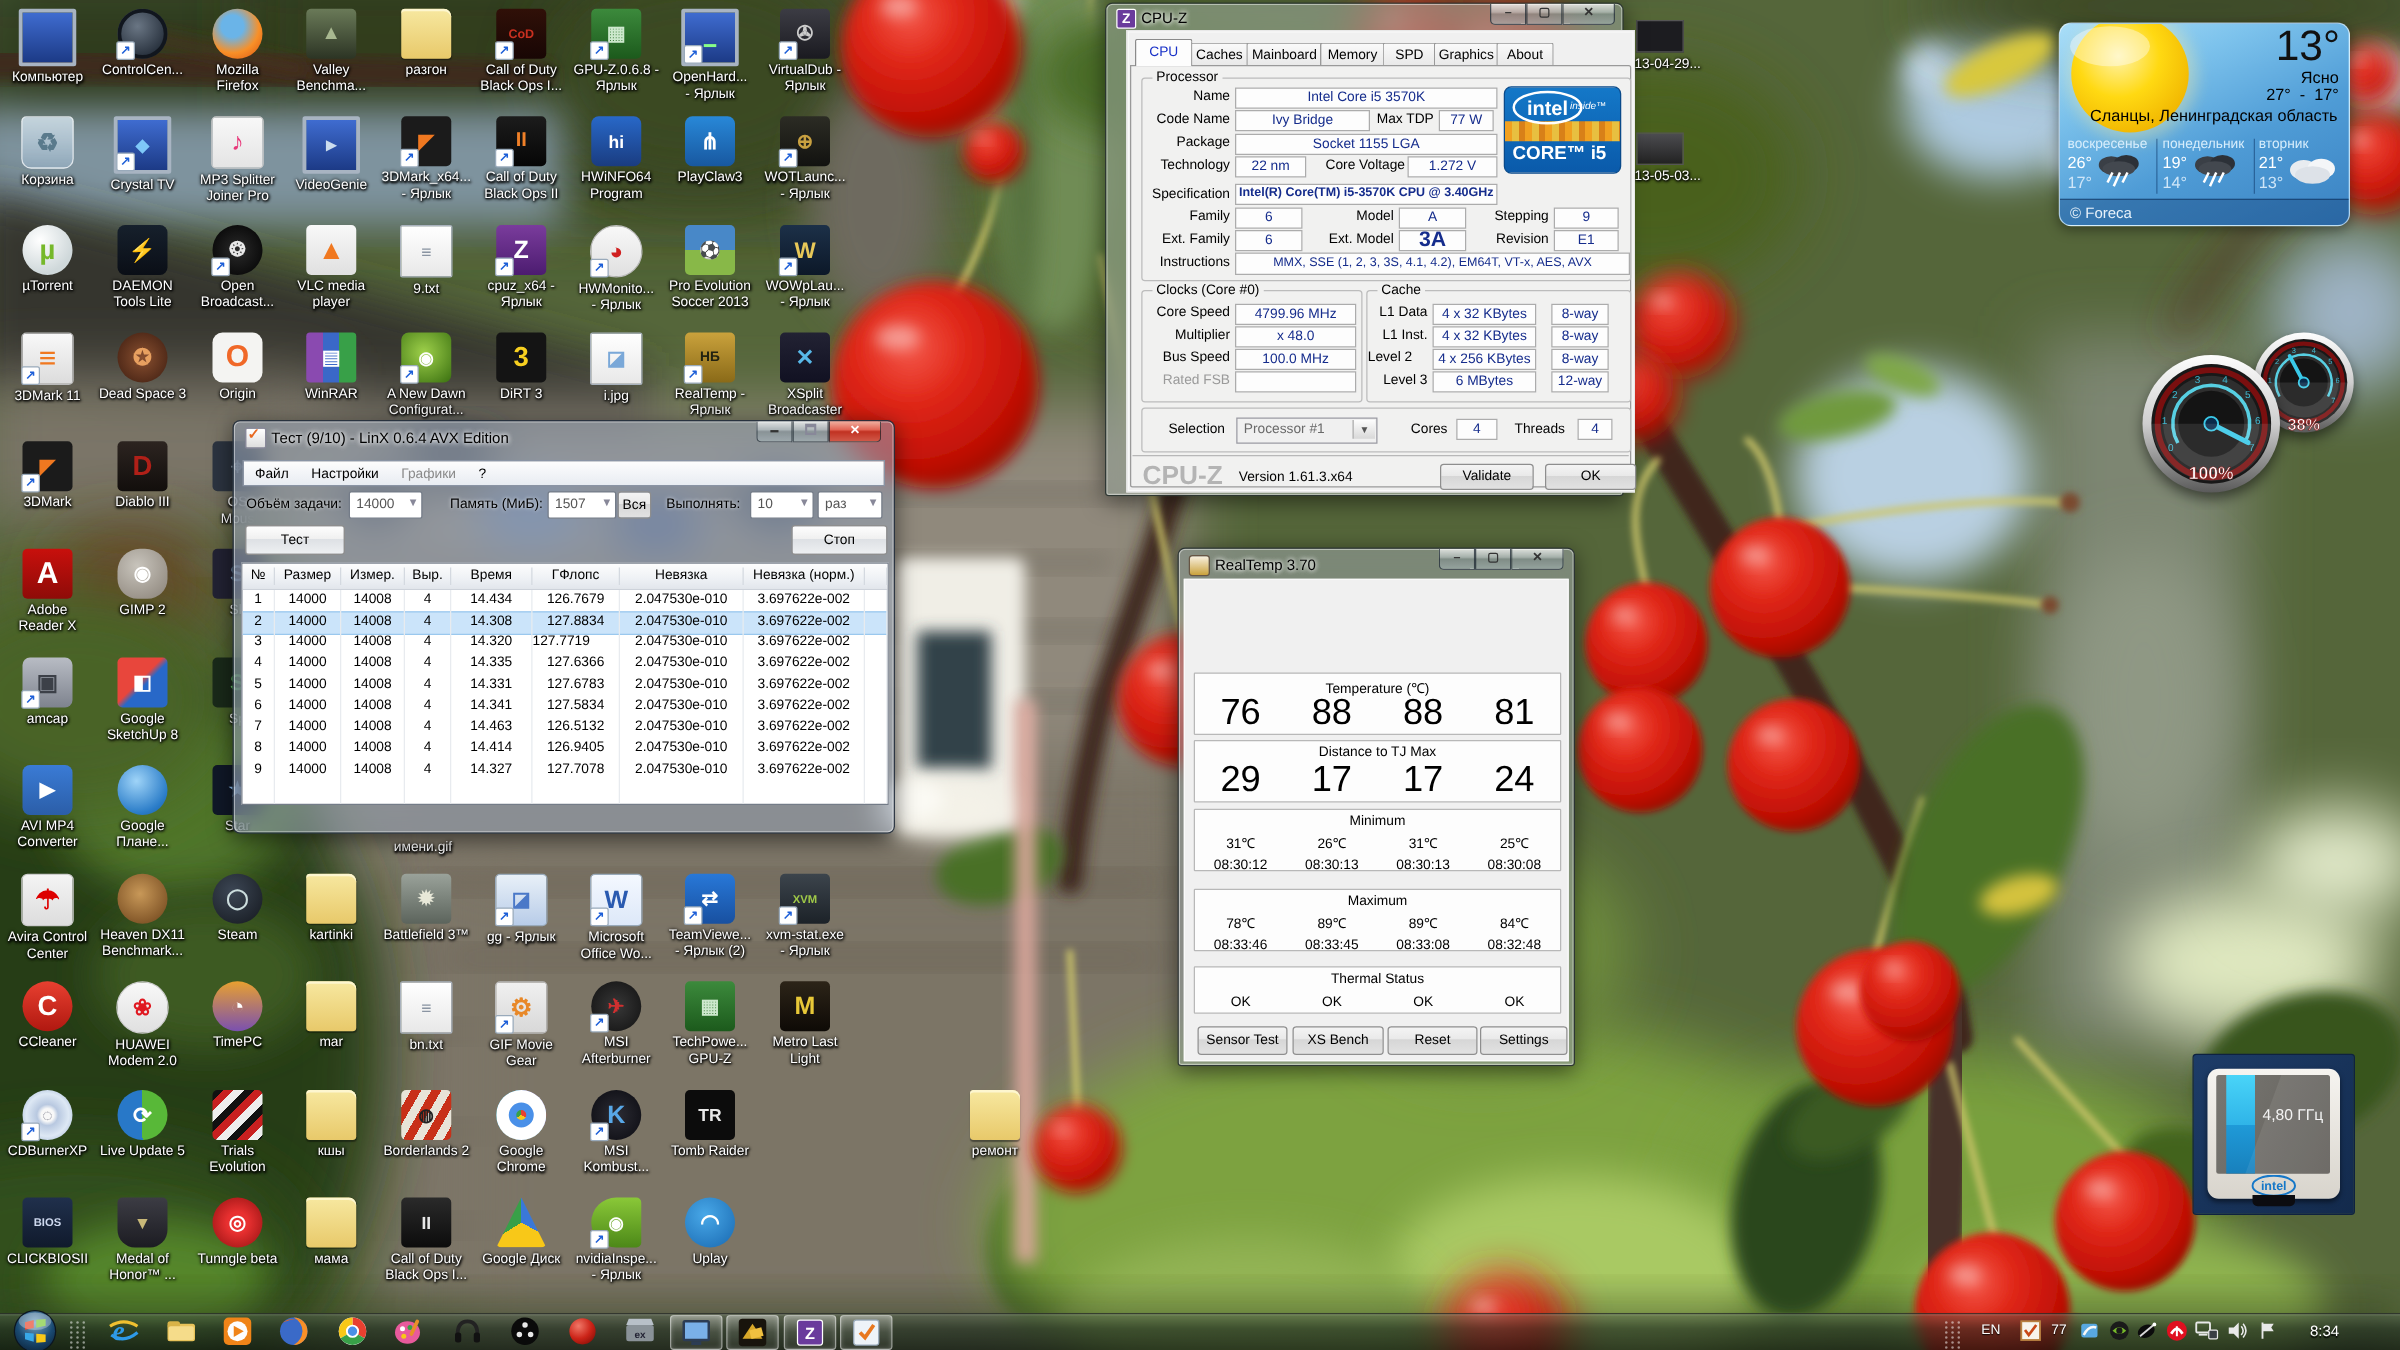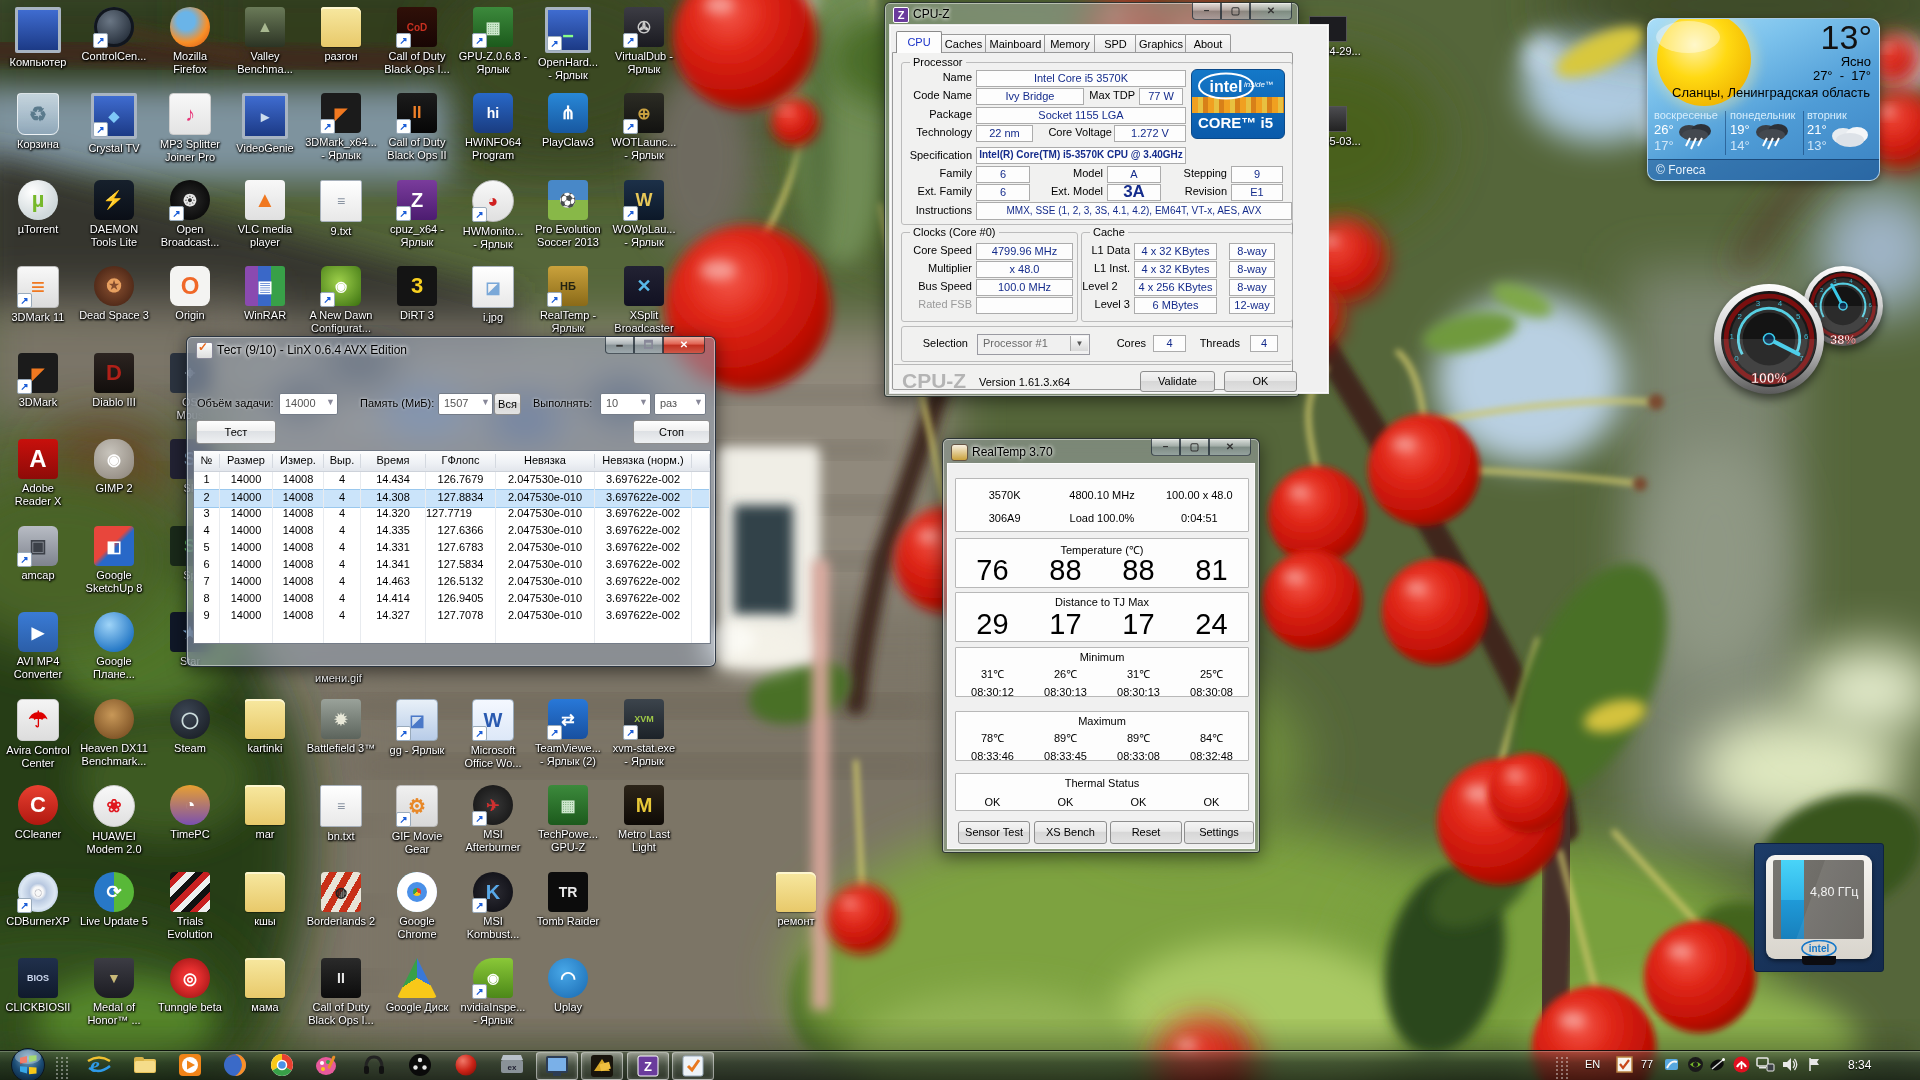--- a/index.html
+++ b/index.html
@@ -671,20 +671,26 @@
     <div class="abs" style="left:186px;top:336px;width:528px;height:329px;background:rgba(150,163,182,.55);backdrop-filter:blur(9px);border:1px solid rgba(25,35,48,.85);border-radius:6px;box-shadow:0 4px 18px rgba(0,0,0,.55),inset 0 0 0 1px rgba(255,255,255,.45);font-size:11px;">
       <div class="abs" style="left:9px;top:5px;width:15px;height:15px;background:linear-gradient(#fff,#ddd);border:1px solid #889;border-radius:2px;">
         <span style="position:absolute;left:1px;top:-3px;color:#e86820;font-size:12px;font-weight:bold">✓</span>
       </div>
       <div class="abs" style="left:30px;top:6px;font-size:12px;color:#000;text-shadow:0 0 4px #fff,0 0 4px #fff;white-space:nowrap">Тест (9/10) - LinX 0.6.4 AVX Edition</div>
       <div class="cap" style="right:10px">
         <div class="cb">🗕</div>
         <div class="cb" style="color:#889">🗖</div>
         <div class="cb" style="background:linear-gradient(#f0b0a0,#e06050 45%,#c03020 50%,#d05848);color:#fff">✕</div>
       </div>
+      <div class="abs" style="left:7px;top:31px;width:512px;height:19px;background:linear-gradient(#fdfdfd,#e8ecf2);border:1px solid #8a94a4;display:flex;align-items:center;gap:0;color:#000">
+        <span style="padding:0 9px">Файл</span>
+        <span style="padding:0 9px">Настройки</span>
+        <span style="padding:0 9px;color:#8a8a8a">Графики</span>
+        <span style="padding:0 9px">?</span>
+      </div>
       <div class="lab" style="left:10px;top:60px;color:#000;text-shadow:0 0 3px rgba(255,255,255,.9)">Объём задачи:</div>
       <div class="abs" style="left:92px;top:56px;width:57px;height:20px;background:#fff;border:1px solid #747c88;border-radius:2px;color:#555;">
         <span style="position:absolute;left:5px;top:3px">14000</span>
         <span style="position:absolute;right:2px;top:3px;color:#889;font-size:9px">▼</span>
       </div>
       <div class="lab" style="left:173px;top:60px;color:#000;text-shadow:0 0 3px rgba(255,255,255,.9)">Память (МиБ):</div>
       <div class="abs" style="left:251px;top:56px;width:53px;height:20px;background:#fff;border:1px solid #747c88;border-radius:2px;color:#555;">
         <span style="position:absolute;left:5px;top:3px">1507</span>
         <span style="position:absolute;right:2px;top:3px;color:#889;font-size:9px">▼</span>
       </div>
@@ -814,21 +820,21 @@
       </div>
     </div>
     <div class="abs" style="left:884px;top:2px;width:413px;height:393px;background:rgba(150,162,152,.6);backdrop-filter:blur(9px);border:1px solid rgba(30,40,38,.85);border-radius:6px 6px 3px 3px;box-shadow:0 4px 18px rgba(0,0,0,.5),inset 0 0 0 1px rgba(255,255,255,.45);">
       <div class="abs" style="left:8px;top:4px;width:14px;height:14px;background:#6a3b9c;border:1px solid #fff;border-radius:2px;color:#fff;font-weight:bold;font-size:11px;text-align:center;line-height:14px">Z</div>
       <div class="abs" style="left:28px;top:4px;font-size:12px;color:#000;text-shadow:0 0 4px #fff,0 0 4px #fff">CPU-Z</div>
       <div class="cap" style="right:6px">
         <div class="cb">–</div>
         <div class="cb">▢</div>
         <div class="cb">✕</div>
       </div>
-      <div class="abs" style="left:4px;top:21px;width:405px;height:368px;background:#f0f0f0;border:1px solid #e8e8e8;box-shadow:inset 0 0 0 1px #fafafa;padding-left:33px;">
+      <div class="abs" style="left:16px;top:21px;width:405px;height:368px;background:#f0f0f0;border:1px solid #e8e8e8;box-shadow:inset 0 0 0 1px #fafafa;">
         <div class="abs" style="left:6px;top:6px;width:44px;height:21px;background:#fdfdfd;border:1px solid #8a8a8a;border-bottom:none;border-radius:2px 2px 0 0;text-align:center;line-height:21px;font-size:11px;color:#1a32c8;z-index:3">CPU</div>
         <div class="abs" style="left:50px;top:9px;width:45px;height:18px;background:linear-gradient(#fafafa,#e8e8e8);border:1px solid #9a9a9a;border-bottom:none;border-radius:2px 2px 0 0;text-align:center;line-height:18px;font-size:11px;color:#000;">Caches</div>
         <div class="abs" style="left:95px;top:9px;width:59px;height:18px;background:linear-gradient(#fafafa,#e8e8e8);border:1px solid #9a9a9a;border-bottom:none;border-radius:2px 2px 0 0;text-align:center;line-height:18px;font-size:11px;color:#000;">Mainboard</div>
         <div class="abs" style="left:154px;top:9px;width:50px;height:18px;background:linear-gradient(#fafafa,#e8e8e8);border:1px solid #9a9a9a;border-bottom:none;border-radius:2px 2px 0 0;text-align:center;line-height:18px;font-size:11px;color:#000;">Memory</div>
         <div class="abs" style="left:204px;top:9px;width:41px;height:18px;background:linear-gradient(#fafafa,#e8e8e8);border:1px solid #9a9a9a;border-bottom:none;border-radius:2px 2px 0 0;text-align:center;line-height:18px;font-size:11px;color:#000;">SPD</div>
         <div class="abs" style="left:245px;top:9px;width:50px;height:18px;background:linear-gradient(#fafafa,#e8e8e8);border:1px solid #9a9a9a;border-bottom:none;border-radius:2px 2px 0 0;text-align:center;line-height:18px;font-size:11px;color:#000;">Graphics</div>
         <div class="abs" style="left:295px;top:9px;width:44px;height:18px;background:linear-gradient(#fafafa,#e8e8e8);border:1px solid #9a9a9a;border-bottom:none;border-radius:2px 2px 0 0;text-align:center;line-height:18px;font-size:11px;color:#000;">About</div>
         <div class="abs" style="left:2px;top:27px;width:399px;height:336px;background:#f1f1f0;border:1px solid #9a9a9a;border-radius:0 2px 2px 2px;"></div>
         <div class="gb" style="left:11px;top:37px;width:390px;height:161px">
           <b>Processor</b>
@@ -912,32 +918,20 @@
     </div>
     <div class="abs" style="left:942px;top:438px;width:316px;height:413px;background:rgba(150,158,160,.6);backdrop-filter:blur(9px);border:1px solid rgba(30,38,40,.85);border-radius:6px 6px 3px 3px;box-shadow:0 4px 18px rgba(0,0,0,.5),inset 0 0 0 1px rgba(255,255,255,.45);font-size:11px;color:#000">
       <div class="abs" style="left:8px;top:5px;width:15px;height:15px;background:linear-gradient(#f8f0e0,#caa23c);border-radius:3px;border:1px solid #654;"></div>
       <div class="abs" style="left:29px;top:6px;font-size:12px;color:#000;text-shadow:0 0 4px #fff,0 0 4px #fff">RealTemp 3.70</div>
       <div class="cap" style="right:8px">
         <div class="cb">–</div>
         <div class="cb">▢</div>
         <div class="cb">✕</div>
       </div>
       <div class="abs" style="left:4px;top:24px;width:306px;height:384px;background:#f0f0f0;border:1px solid #fafafa;">
-        <div class="abs" style="left:7px;top:14px;width:292px;height:52px;background:#fdfdfd;border:1px solid #b8b8b8;border-radius:1px">
-          <div class="abs" style="left:0;top:8px;width:100%;display:flex;font-size:11px;height:16px;align-items:center">
-            <div style="flex:1;text-align:center">3570K</div>
-            <div style="flex:1;text-align:center">4800.10 MHz</div>
-            <div style="flex:1;text-align:center">100.00 x 48.0</div>
-          </div>
-          <div class="abs" style="left:0;top:31px;width:100%;display:flex;font-size:11px;height:16px;align-items:center">
-            <div style="flex:1;text-align:center">306A9</div>
-            <div style="flex:1;text-align:center">Load 100.0%</div>
-            <div style="flex:1;text-align:center">0:04:51</div>
-          </div>
-        </div>
         <div class="abs" style="left:7px;top:74px;width:292px;height:48px;background:#fdfdfd;border:1px solid #b8b8b8;border-radius:1px">
           <div style="text-align:center;margin-top:3px">Temperature (℃)</div>
           <div class="abs" style="left:0;top:16px;width:100%;display:flex;font-size:29px;height:30px;align-items:center">
             <div style="flex:1;text-align:center">76</div>
             <div style="flex:1;text-align:center">88</div>
             <div style="flex:1;text-align:center">88</div>
             <div style="flex:1;text-align:center">81</div>
           </div>
         </div>
         <div class="abs" style="left:7px;top:128px;width:292px;height:48px;background:#fdfdfd;border:1px solid #b8b8b8;border-radius:1px">

